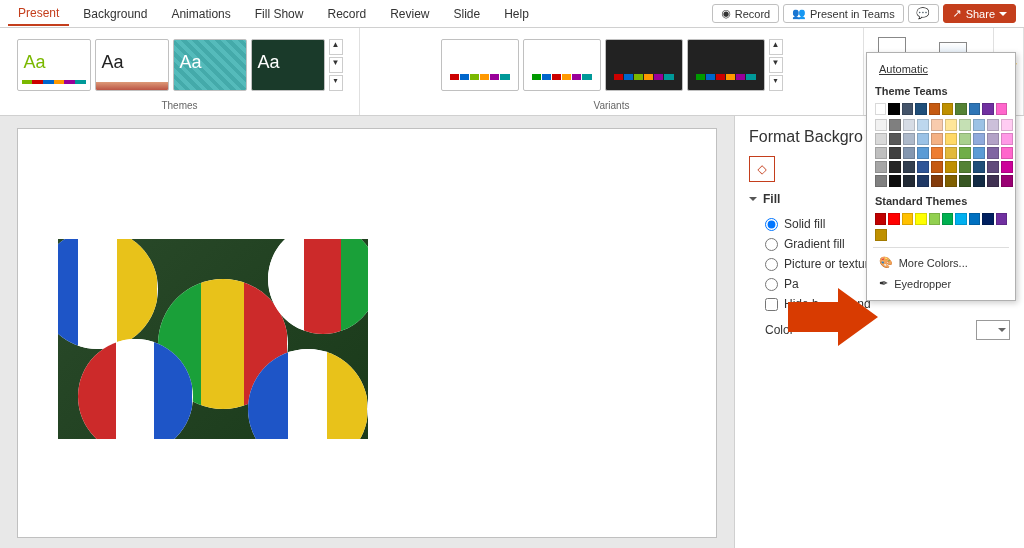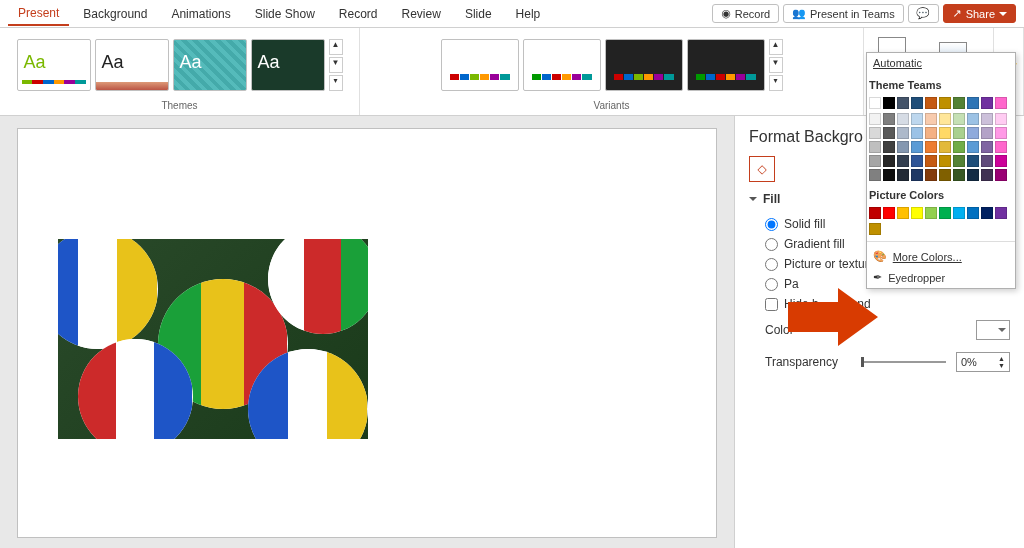--- a/index.html
+++ b/index.html
@@ -49,42 +49,42 @@
 .radio-row, .check-row { display: flex; align-items: center; gap: 6px; padding: 3px 0 3px 16px; font-size: 12px; cursor: pointer; }
 .radio-row input, .check-row input { margin: 0; }
 .prop-row { display: flex; align-items: center; gap: 10px; padding: 6px 0 6px 16px; font-size: 12px; }
 .prop-row .lbl { width: 86px; }
 .color-swatch { width: 34px; height: 20px; border: 1px solid #999; background: #fff; position: relative; cursor: pointer; }
 .color-swatch::after { content: ""; position: absolute; right: 3px; top: 7px; border: 4px solid transparent; border-top-color: #666; }
 .slider { flex: 1; height: 2px; background: #999; position: relative; }
 .spinner { width: 54px; height: 20px; border: 1px solid #999; font-size: 11px; display: flex; align-items: center; padding: 0 4px; justify-content: space-between; }
 
 
-.popover { position: absolute; top: 52px; right: 8px; width: 150px; background: #fff; border: 1px solid #b0b0b0; box-shadow: 2px 2px 6px rgba(0,0,0,.2); z-index: 50; }
+.popover { position: absolute; top: 52px; right: 8px; width: 150px; background: #fff; border: 1px solid #b0b0b0; box-shadow: 2px 2px 6px rgba(0,0,0,.2); padding: 6px; z-index: 50; }
 .popover .item { padding: 4px 6px; font-size: 11px; cursor: pointer; display: flex; align-items: center; gap: 6px; }
 .popover .hdr { font-weight: 600; font-size: 11px; padding: 6px 2px 4px; }
 .swatch-grid { display: grid; grid-template-columns: repeat(10, 12px); gap: 2px; padding: 2px; }
 .swatch-grid span { width: 12px; height: 12px; border: 1px solid rgba(0,0,0,.15); }
 .swatch-row { display: flex; gap: 2px; padding: 2px; }
 .swatch-row span { width: 12px; height: 12px; border: 1px solid rgba(0,0,0,.15); }
 
 
 .arrow { position: absolute; left: 788px; top: 288px; width: 90px; height: 58px; z-index: 60; pointer-events: none; }
 
 .chev { display:inline-block; width:0; height:0; border:4px solid transparent; }
 .chev.down { border-top-color:#555; transform: translateY(2px); }
 </style>
 </head>
 <body>
 
 <div class="menubar">
   <div class="tab active">Present</div>
   <div class="tab">Background</div>
   <div class="tab">Animations</div>
-  <div class="tab">Slide Show</div>
+  <div class="tab">Fill Show</div>
   <div class="tab">Record</div>
   <div class="tab">Review</div>
   <div class="tab">Slide</div>
   <div class="tab">Help</div>
   <div class="spacer"></div>
   <div class="btn">
       <span>◉</span>
       <span>Record</span>
     </div>
   <div class="btn">
@@ -271,30 +271,20 @@
     <label class="radio-row">
         <input type="radio" name="fill" style="">
         <span>Pa</span>
       </label>
     <label class="check-row"><input type="checkbox" style=""><span>Hide b</span>&nbsp;&nbsp;&nbsp;&nbsp;&nbsp;&nbsp;&nbsp;&nbsp;<span>nd</span></label>
 
     <div class="prop-row">
       <span class="lbl">Color</span>
       <div style="flex:1"></div>
       <div class="color-swatch"></div>
-    </div>
-    <div class="prop-row">
-      <span class="lbl">Transparency</span>
-      <div class="slider">
-          <div style="position:absolute;left:0;top:-4px;width:3px;height:10px;background:#555"></div>
-        </div>
-      <div class="spinner">
-          <span>0%</span>
-          <span style="font-size:7px;line-height:7px">▲<br>▼</span>
-        </div>
     </div>
   </div>
 </div>
 
 <div class="popover">
   <div class="item">
       <span style="text-decoration:underline">Automatic</span>
     </div>
   <div class="hdr">Theme Teams</div>
   <div class="swatch-row" id="theme-row">
@@ -354,40 +344,40 @@
       <span style="background: rgb(13, 13, 13);"></span>
       <span style="background: rgb(34, 42, 53);"></span>
       <span style="background: rgb(31, 56, 100);"></span>
       <span style="background: rgb(132, 60, 12);"></span>
       <span style="background: rgb(128, 96, 0);"></span>
       <span style="background: rgb(56, 87, 35);"></span>
       <span style="background: rgb(19, 43, 68);"></span>
       <span style="background: rgb(64, 49, 82);"></span>
       <span style="background: rgb(153, 0, 115);"></span>
     </div>
-  <div class="hdr">Picture Colors</div>
+  <div class="hdr">Standard Themes</div>
   <div class="swatch-row" id="standard-row">
       <span style="background: rgb(192, 0, 0);"></span>
       <span style="background: rgb(255, 0, 0);"></span>
       <span style="background: rgb(255, 192, 0);"></span>
       <span style="background: rgb(255, 255, 0);"></span>
       <span style="background: rgb(146, 208, 80);"></span>
       <span style="background: rgb(0, 176, 80);"></span>
       <span style="background: rgb(0, 176, 240);"></span>
       <span style="background: rgb(0, 112, 192);"></span>
       <span style="background: rgb(0, 32, 96);"></span>
       <span style="background: rgb(112, 48, 160);"></span>
     </div>
   <div class="swatch-row" id="recent-row">
       <span style="background: rgb(191, 144, 0);"></span>
     </div>
   <div style="border-top:1px solid #ddd;margin:4px 0"></div>
   <div class="item">
       <span>🎨</span>
-      <span style="text-decoration:underline">More Colors...</span>
+      <span style="">More Colors...</span>
     </div>
   <div class="item">
       <span>✒</span>
       <span>Eyedropper</span>
     </div>
 </div>
 
 <svg class="arrow" viewBox="0 0 90 58">
   <polygon points="0,14 50,14 50,0 90,29 50,58 50,44 0,44" fill="#d83b01"></polygon>
 </svg>

